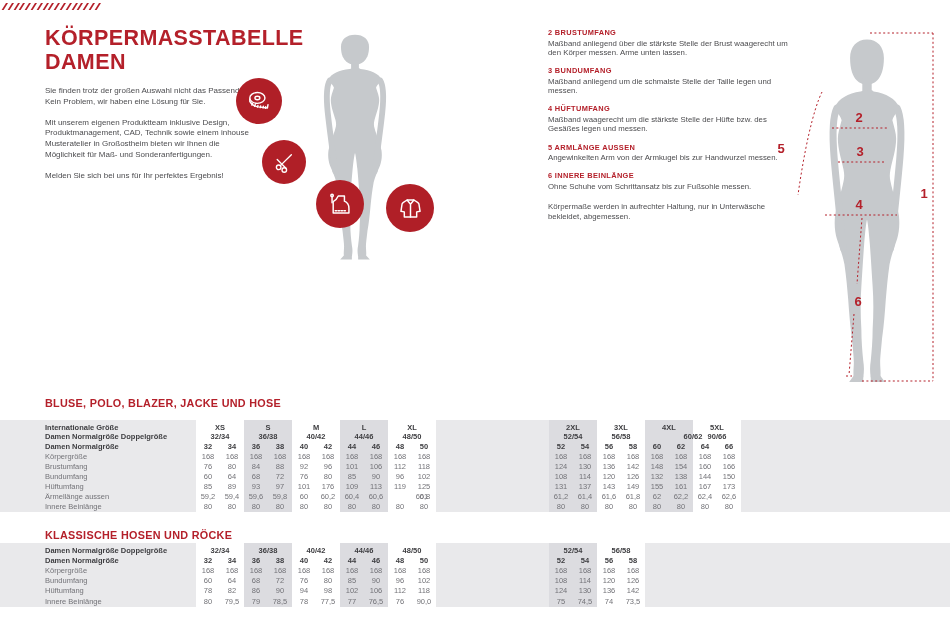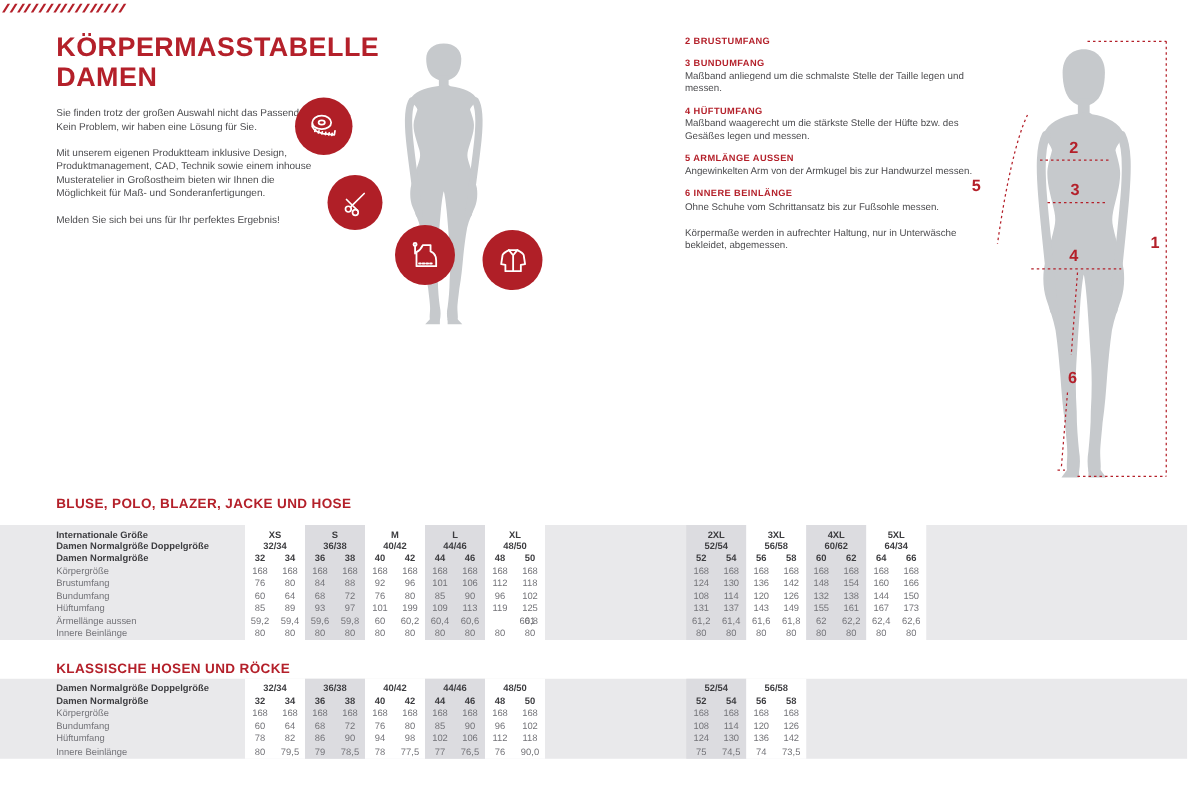--- a/index.html
+++ b/index.html
@@ -127,20 +127,21 @@
   <div class="circle" style="left:386px; top:184px; width:48px; height:48px;">
     <svg width="27" height="27" viewBox="0 0 24 24">
       <path d="M9,4.5 L15,4.5 C17,5.5 19,6.5 19.5,8 L20.5,14.5 L17.5,15 L17.5,19.5 L6.5,19.5 L6.5,15 L3.5,14.5 L4.5,8 C5,6.5 7,5.5 9,4.5 Z"></path>
       <path d="M9,4.5 L12,8.2 L15,4.5 M12,8.2 L12,19.5"></path>
     </svg>
   </div>
 
   <div class="instr" id="instr">
       <div class="instr-item">
         <div class="instr-h">2 BRUSTUMFANG</div>
+        <div class="instr-t">Maßband anliegend über die stärkste Stelle der Brust waagerecht um den Körper messen. Arme unten lassen.</div>
       </div>
       <div class="instr-item">
         <div class="instr-h">3 BUNDUMFANG</div>
         <div class="instr-t">Maßband anliegend um die schmalste Stelle der Taille legen und messen.</div>
       </div>
       <div class="instr-item">
         <div class="instr-h">4 HÜFTUMFANG</div>
         <div class="instr-t">Maßband waagerecht um die stärkste Stelle der Hüfte bzw. des Gesäßes legen und messen.</div>
       </div>
       <div class="instr-item">
@@ -232,21 +233,21 @@
       <div class="tc tb" style="left: 316px; top: 22.3px;">42</div>
       <div class="tc tn" style="left: 292px; top: 32.2px;">168</div>
       <div class="tc tn" style="left: 292px; top: 42.1px;">92</div>
       <div class="tc tn" style="left: 292px; top: 52px;">76</div>
       <div class="tc tn" style="left: 292px; top: 61.9px;">101</div>
       <div class="tc tn" style="left: 292px; top: 71.8px;">60</div>
       <div class="tc tn" style="left: 292px; top: 81.7px;">80</div>
       <div class="tc tn" style="left: 316px; top: 32.2px;">168</div>
       <div class="tc tn" style="left: 316px; top: 42.1px;">96</div>
       <div class="tc tn" style="left: 316px; top: 52px;">80</div>
-      <div class="tc tn" style="left: 316px; top: 61.9px;">199</div>
+      <div class="tc tn" style="left: 316px; top: 61.9px;">176</div>
       <div class="tc tn" style="left: 316px; top: 71.8px;">60,2</div>
       <div class="tc tn" style="left: 316px; top: 81.7px;">80</div>
       <div class="gh" style="left: 340px; top: 2.5px;">L</div>
       <div class="gh" style="left: 340px; top: 12.4px;">44/46</div>
       <div class="tc tb" style="left: 340px; top: 22.3px;">44</div>
       <div class="tc tb" style="left: 364px; top: 22.3px;">46</div>
       <div class="tc tn" style="left: 340px; top: 32.2px;">168</div>
       <div class="tc tn" style="left: 340px; top: 42.1px;">101</div>
       <div class="tc tn" style="left: 340px; top: 52px;">85</div>
       <div class="tc tn" style="left: 340px; top: 61.9px;">109</div>
@@ -300,37 +301,37 @@
       <div class="tc tn" style="left: 597px; top: 61.9px;">143</div>
       <div class="tc tn" style="left: 597px; top: 71.8px;">61,6</div>
       <div class="tc tn" style="left: 597px; top: 81.7px;">80</div>
       <div class="tc tn" style="left: 621px; top: 32.2px;">168</div>
       <div class="tc tn" style="left: 621px; top: 42.1px;">142</div>
       <div class="tc tn" style="left: 621px; top: 52px;">126</div>
       <div class="tc tn" style="left: 621px; top: 61.9px;">149</div>
       <div class="tc tn" style="left: 621px; top: 71.8px;">61,8</div>
       <div class="tc tn" style="left: 621px; top: 81.7px;">80</div>
       <div class="gh" style="left: 645px; top: 2.5px;">4XL</div>
-      <div class="gh" style="left: 645px; top: 12.4px;">60/62</div>
+      <div class="gh" style="left: 645px; top: 12.4px; padding-left: 24px;">60/62</div>
       <div class="tc tb" style="left: 645px; top: 22.3px;">60</div>
       <div class="tc tb" style="left: 669px; top: 22.3px;">62</div>
       <div class="tc tn" style="left: 645px; top: 32.2px;">168</div>
       <div class="tc tn" style="left: 645px; top: 42.1px;">148</div>
       <div class="tc tn" style="left: 645px; top: 52px;">132</div>
       <div class="tc tn" style="left: 645px; top: 61.9px;">155</div>
       <div class="tc tn" style="left: 645px; top: 71.8px;">62</div>
       <div class="tc tn" style="left: 645px; top: 81.7px;">80</div>
       <div class="tc tn" style="left: 669px; top: 32.2px;">168</div>
       <div class="tc tn" style="left: 669px; top: 42.1px;">154</div>
       <div class="tc tn" style="left: 669px; top: 52px;">138</div>
       <div class="tc tn" style="left: 669px; top: 61.9px;">161</div>
       <div class="tc tn" style="left: 669px; top: 71.8px;">62,2</div>
       <div class="tc tn" style="left: 669px; top: 81.7px;">80</div>
       <div class="gh" style="left: 693px; top: 2.5px;">5XL</div>
-      <div class="gh" style="left: 693px; top: 12.4px;">64/34</div>
+      <div class="gh" style="left: 693px; top: 12.4px;">90/66</div>
       <div class="tc tb" style="left: 693px; top: 22.3px;">64</div>
       <div class="tc tb" style="left: 717px; top: 22.3px;">66</div>
       <div class="tc tn" style="left: 693px; top: 32.2px;">168</div>
       <div class="tc tn" style="left: 693px; top: 42.1px;">160</div>
       <div class="tc tn" style="left: 693px; top: 52px;">144</div>
       <div class="tc tn" style="left: 693px; top: 61.9px;">167</div>
       <div class="tc tn" style="left: 693px; top: 71.8px;">62,4</div>
       <div class="tc tn" style="left: 693px; top: 81.7px;">80</div>
       <div class="tc tn" style="left: 717px; top: 32.2px;">168</div>
       <div class="tc tn" style="left: 717px; top: 42.1px;">166</div>

